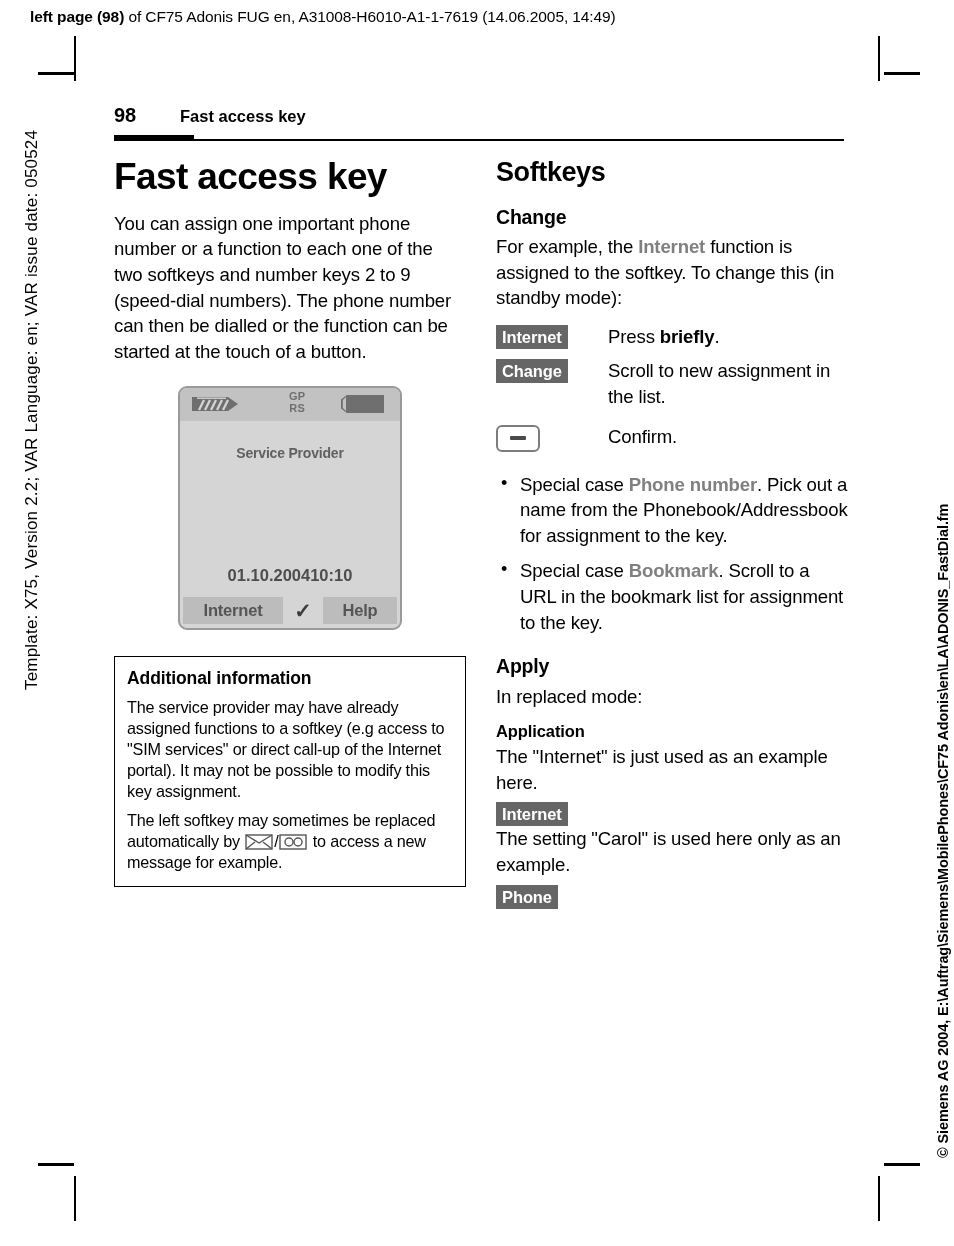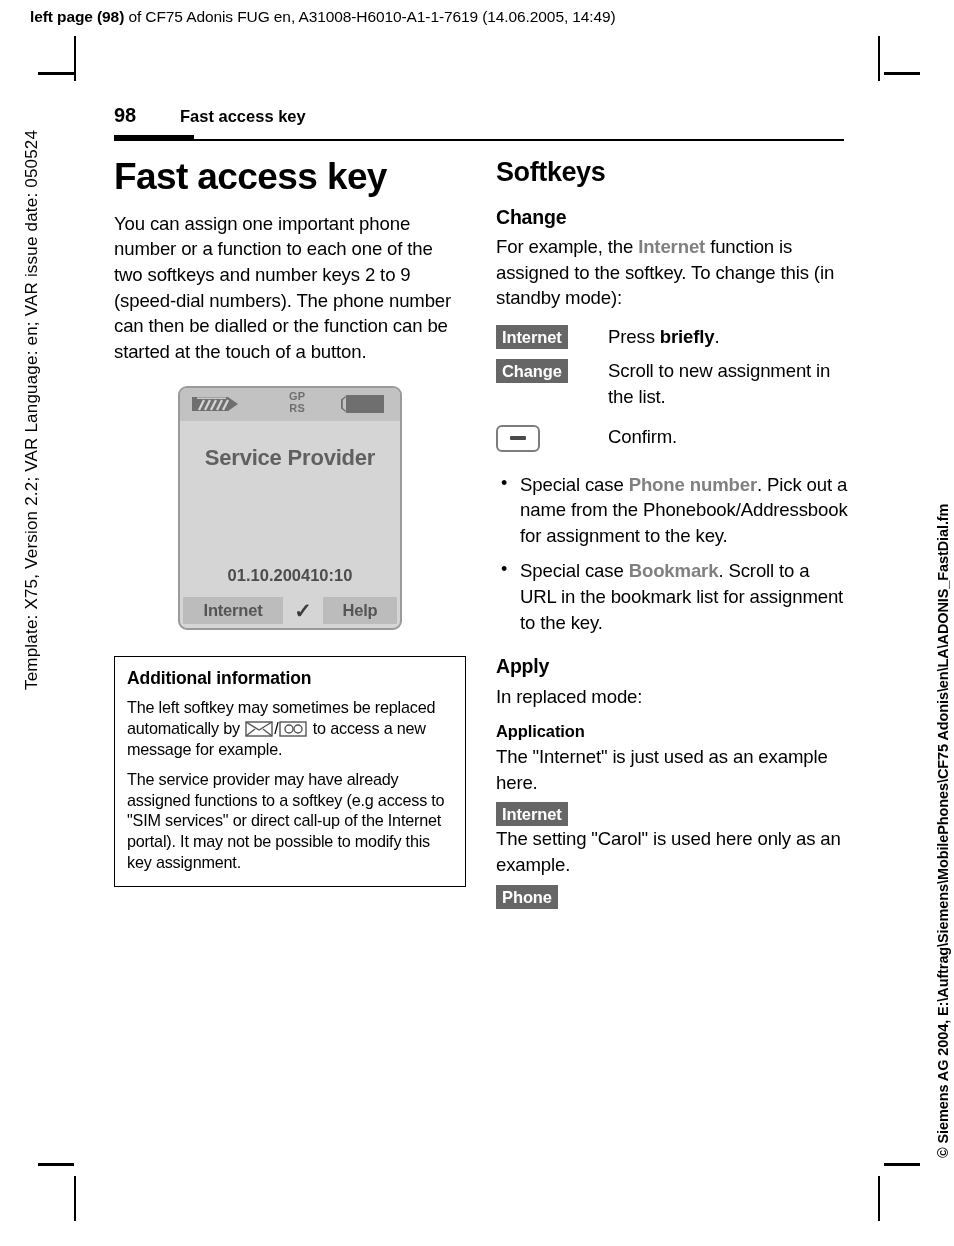--- a/index.html
+++ b/index.html
@@ -120,21 +120,21 @@
   .gprs {
     position:absolute; left:109px; top:3px;
     font-size:11px; font-weight:bold; color:#6f6f6f;
     line-height:11.5px; text-align:center; letter-spacing:0.3px;
   }
   .batt {
     position:absolute; right:15px; top:6px; width:48px; height:20px;
   }
   .phone-title {
     position:absolute; left:0; right:0; top:57px;
-    text-align:center; font-size:22px; font-weight:bold; color:#606060;
+    text-align:center; font-size:14px; font-weight:bold; color:#606060;
     letter-spacing:-0.2px;
   }
   .phone-datetime {
     position:absolute; left:11px; right:11px; bottom:43px;
     display:flex; justify-content:center;
     font-size:16.5px; font-weight:bold; color:#4d4d4d;
   }
   .phone-softrow {
     position:absolute; left:3px; right:3px; bottom:4px;
     height:27px; display:flex; align-items:center; justify-content:space-between;
@@ -269,30 +269,30 @@
         <div class="soft-btn">Internet</div>
         <div class="soft-check">✓</div>
         <div class="soft-btn right">Help</div>
       </div>
 
     </div>
   </div>
 
   <div class="infobox">
     <h5>Additional information</h5>
+    <p>The service provider may have already assigned functions to a softkey (e.g access to "SIM services" or direct call-up of the Internet portal). It may not be possible to modify this key assignment.</p>
     <p><span>The left softkey may sometimes be replaced automatically by </span><svg class="inl-icon" width="28" height="16" viewBox="0 0 28 16">
           <rect x="1" y="1" width="26" height="14" fill="#fff" stroke="#555" stroke-width="1.4"></rect>
           <path d="M1 1 L14 9 L27 1" fill="none" stroke="#555" stroke-width="1.4"></path>
           <path d="M1 15 L10 8 M27 15 L18 8" fill="none" stroke="#555" stroke-width="1.4"></path>
         </svg><span>/</span><svg class="inl-icon" width="28" height="16" viewBox="0 0 28 16">
           <rect x="1" y="1" width="26" height="14" fill="#fff" stroke="#555" stroke-width="1.4"></rect>
           <circle cx="10" cy="8" r="4" fill="none" stroke="#555" stroke-width="1.4"></circle>
           <circle cx="19" cy="8" r="4" fill="none" stroke="#555" stroke-width="1.4"></circle>
         </svg><span> to access a new message for example.</span></p>
-    <p>The service provider may have already assigned functions to a softkey (e.g access to "SIM services" or direct call-up of the Internet portal). It may not be possible to modify this key assignment.</p>
   </div>
 
 </div>
 
 <div class="col col-right">
 
   <h2 class="sect">Softkeys</h2>
 
   <h3 class="sub" style="margin-top:18px;">Change</h3>
 

